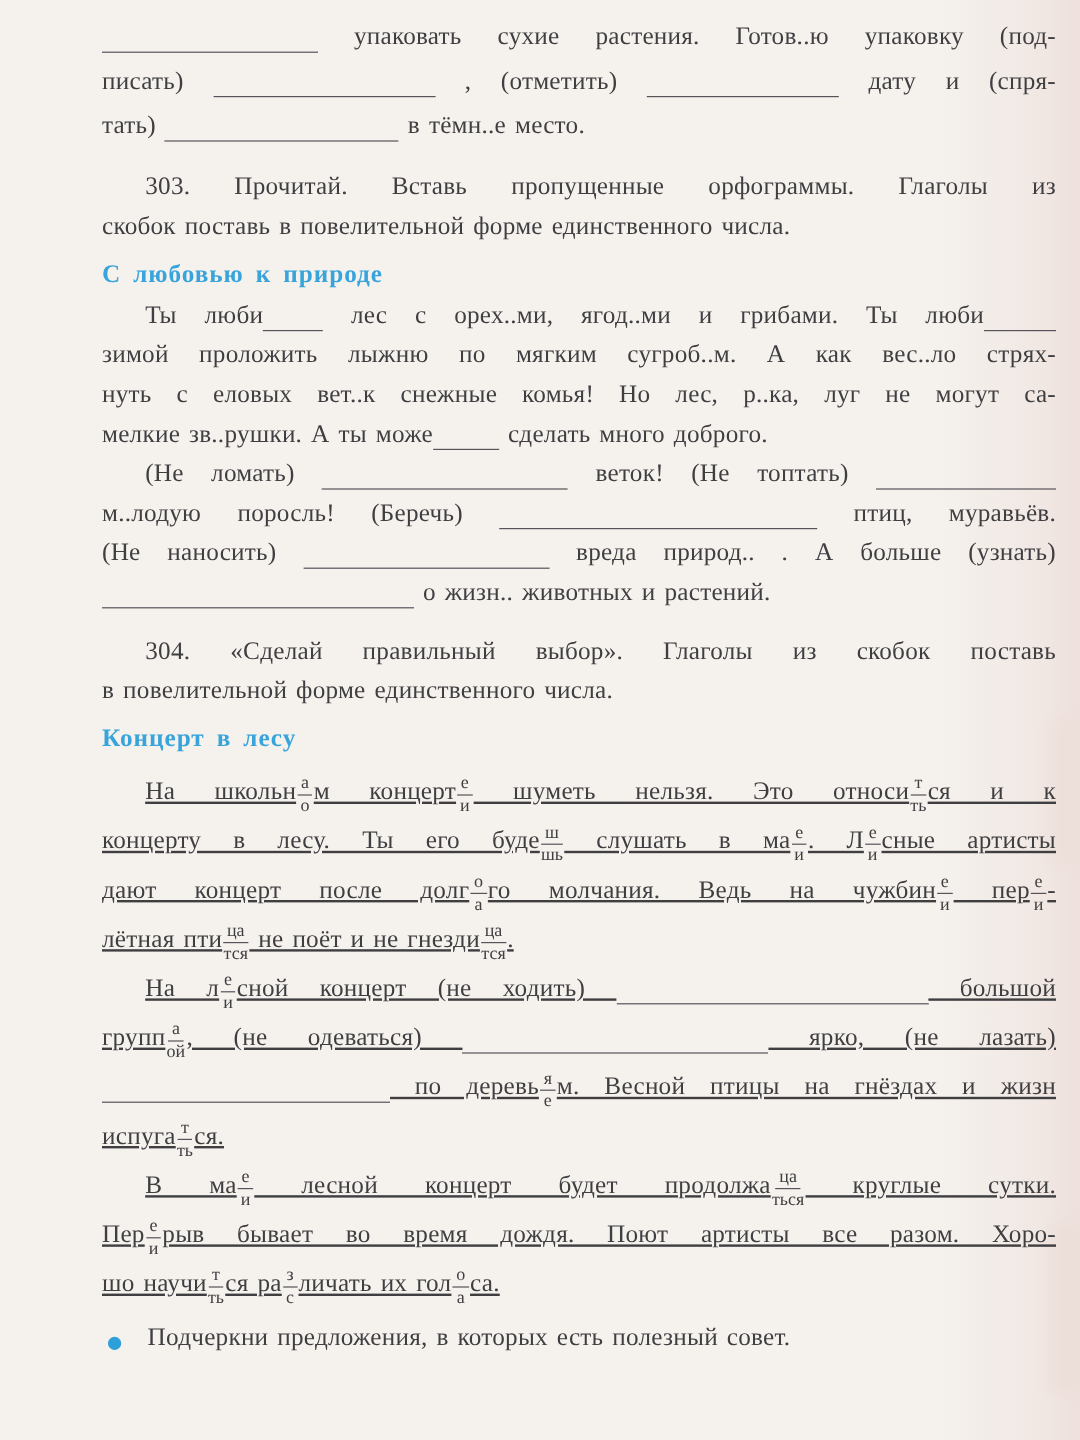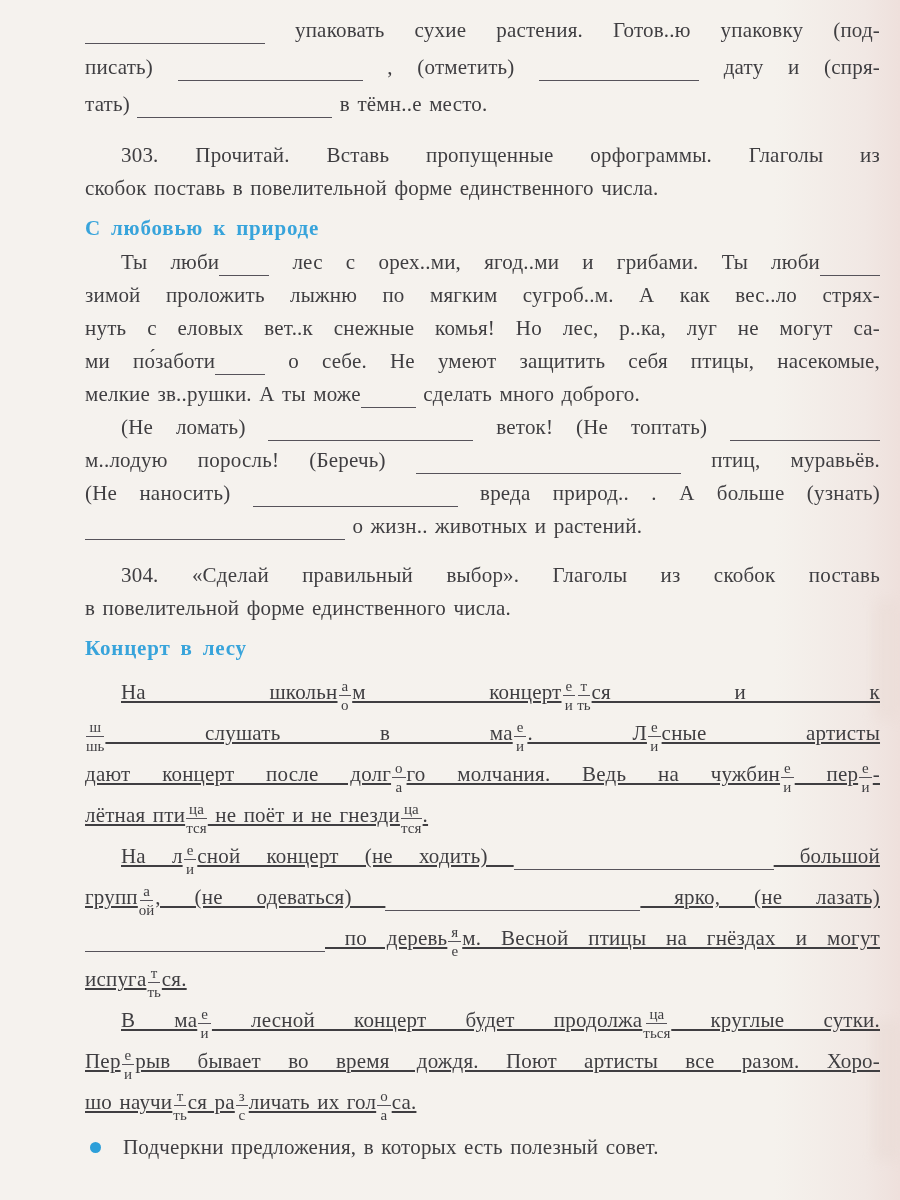--- a/index.html
+++ b/index.html
@@ -61,21 +61,21 @@
     color: var(--accent, #38a4db);
     letter-spacing: 0.8px;
     word-spacing: 4px;
     height: 30px; line-height: 30px;
   }
   .sec-gap { height: 16px; }
   .sec-gap-sm { height: 6px; }
   .bullet-row {
     margin-top: 9px;
     display: flex;
-    align-items: flex-start;
+    align-items: center;
     height: 30px; line-height: 30px;
     font-size: 21px;
     letter-spacing: 0.2px;
     word-spacing: 2px;
   }
   .dot {
     width: 11px; height: 11px;
     border-radius: 50%;
     background: var(--bullet, #2d9fd9);
     margin: 10px 22px 0 5px;
@@ -119,21 +119,20 @@
       <div class="line ind jst"><b class="run">303.</b><span class="run"> Прочитай. Вставь пропущенные орфограммы. Глаголы из</span></div>
       <div class="line"><span class="run">скобок поставь в повелительной форме единственного числа.</span></div>
     </section>
 
   <h2 class="title">С любовью к природе</h2>
 
   <section class="text33">
       <div class="line ind jst"><span class="run">Ты люби</span><span class="blank" style="width: 50px;"></span><span class="run"> лес с орех..ми, ягод..ми и грибами. Ты люби</span><span class="blank" style="width: 60px;"></span></div>
       <div class="line jst"><span class="run">зимой проложить лыжню по мягким сугроб..м. А как вес..ло стрях-</span></div>
       <div class="line jst"><span class="run">нуть с еловых вет..к снежные комья! Но лес, р..ка, луг не могут са-</span></div>
-      <div class="line jst"><span class="run">ми по́заботи</span><span class="blank" style="width: 50px;"></span><span class="run"> о себе. Не умеют защитить себя птицы, насекомые,</span></div>
       <div class="line"><span class="run">мелкие зв..рушки. А ты може</span><span class="blank" style="width: 55px;"></span><span class="run"> сделать много доброго.</span></div>
       <div class="line ind jst"><span class="run">(Не ломать) </span><span class="blank" style="width: 205px;"></span><span class="run"> веток! (Не топтать) </span><span class="blank" style="width: 150px;"></span></div>
       <div class="line jst"><span class="run">м..лодую поросль! (Беречь) </span><span class="blank" style="width: 265px;"></span><span class="run"> птиц, муравьёв.</span></div>
       <div class="line jst"><span class="run">(Не наносить) </span><span class="blank" style="width: 205px;"></span><span class="run"> вреда природ.. . А больше (узнать)</span></div>
       <div class="line"><span class="blank" style="width: 260px;"></span><span class="run"> о жизн.. животных и растений.</span></div>
     </section>
 
   <div class="sec-gap"></div>
 
   <section class="intro">
@@ -145,25 +144,25 @@
 
   <div class="sec-gap-sm"></div>
 
   <section class="text41">
       <div class="line ind jst"><span class="run">На школьн</span><span class="frac">
           <span class="top">а</span>
           <span class="bot">о</span>
         </span><span class="run">м концерт</span><span class="frac">
           <span class="top">е</span>
           <span class="bot">и</span>
-        </span><span class="frac">
+        </span><span class="run"> шуметь нельзя. Это относи</span><span class="frac">
           <span class="top">т</span>
           <span class="bot">ть</span>
         </span><span class="run">ся и к</span></div>
-      <div class="line jst"><span class="frac">
+      <div class="line jst"><span class="run">концерту в лесу. Ты его буде</span><span class="frac">
           <span class="top">ш</span>
           <span class="bot">шь</span>
         </span><span class="run"> слушать в ма</span><span class="frac">
           <span class="top">е</span>
           <span class="bot">и</span>
         </span><span class="run">. Л</span><span class="frac">
           <span class="top">е</span>
           <span class="bot">и</span>
         </span><span class="run">сные артисты</span></div>
       <div class="line jst"><span class="run">дают концерт после долг</span><span class="frac">
@@ -187,21 +186,21 @@
           <span class="top">е</span>
           <span class="bot">и</span>
         </span><span class="run">сной концерт (не ходить) </span><span class="blank" style="width: 260px;"></span><span class="run"> большой</span></div>
       <div class="line jst"><span class="run">групп</span><span class="frac">
           <span class="top">а</span>
           <span class="bot">ой</span>
         </span><span class="run">, (не одеваться) </span><span class="blank" style="width: 255px;"></span><span class="run"> ярко, (не лазать)</span></div>
       <div class="line jst"><span class="blank" style="width: 240px;"></span><span class="run"> по деревь</span><span class="frac">
           <span class="top">я</span>
           <span class="bot">е</span>
-        </span><span class="run">м. Весной птицы на гнёздах и могут</span></div>
+        </span><span class="run">м. Весной птицы на гнёздах и жизн</span></div>
       <div class="line"><span class="run">испуга</span><span class="frac">
           <span class="top">т</span>
           <span class="bot">ть</span>
         </span><span class="run">ся.</span></div>
       <div class="line ind jst"><span class="run">В ма</span><span class="frac">
           <span class="top">е</span>
           <span class="bot">и</span>
         </span><span class="run"> лесной концерт будет продолжа</span><span class="frac">
           <span class="top">ца</span>
           <span class="bot">ться</span>

